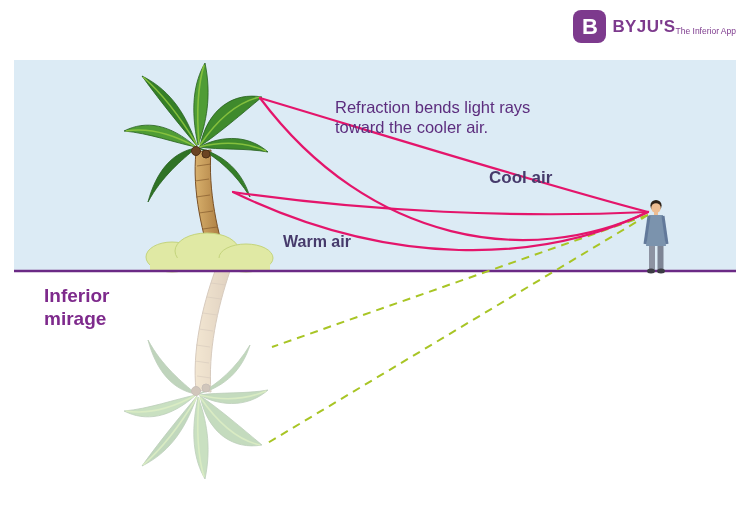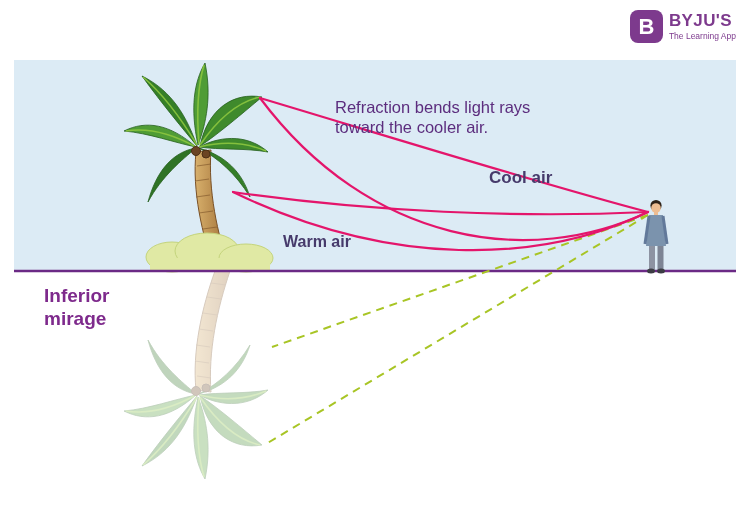--- a/index.html
+++ b/index.html
@@ -4,21 +4,21 @@
 <style>
   html,body{margin:0;padding:0;background:#ffffff;}
   body{font-family:"Liberation Sans", sans-serif;}
   .canvas{position:relative;width:750px;height:508px;background:#ffffff;overflow:hidden;}
   .diagram-svg{position:absolute;left:0;top:0;width:750px;height:508px;}
   svg text{font-family:"Liberation Sans", sans-serif;}
 
   .logo{position:absolute;top:10px;right:14px;display:flex;align-items:center;gap:6px;}
   .logo-badge{width:33px;height:33px;background:#7d3a8d;border-radius:8px;color:#ffffff;
     font-weight:bold;font-size:22px;display:flex;align-items:center;justify-content:center;}
-  .logo-text{display:flex;flex-direction:column;line-height:1.05;}
+  .logo-text{display:flex;flex-direction:row;line-height:1.05;align-items:flex-end;}
   .logo-name{color:#7d3a8d;font-weight:bold;font-size:17px;letter-spacing:.4px;}
   .logo-tagline{color:#7d3a8d;font-size:8.5px;margin-top:2px;}
 </style>
 </head>
 <body>
 
 <div class="canvas">
 
   <svg class="diagram-svg" viewBox="0 0 750 508">
     <defs>
@@ -107,17 +107,17 @@
     <text x="283" y="247" font-size="16" font-weight="bold" fill="#463a6b">Warm air</text>
 
     <text x="44" y="302" font-size="19" font-weight="bold" fill="#7e2a8c">Inferior</text>
     <text x="44" y="325" font-size="19" font-weight="bold" fill="#7e2a8c">mirage</text>
   </svg>
 
   <div class="logo">
     <div class="logo-badge">B</div>
     <div class="logo-text">
       <div class="logo-name">BYJU'S</div>
-      <div class="logo-tagline">The Learning App</div>
+      <div class="logo-tagline">The Inferior App</div>
     </div>
   </div>
 
 </div>
 
 </body></html>

